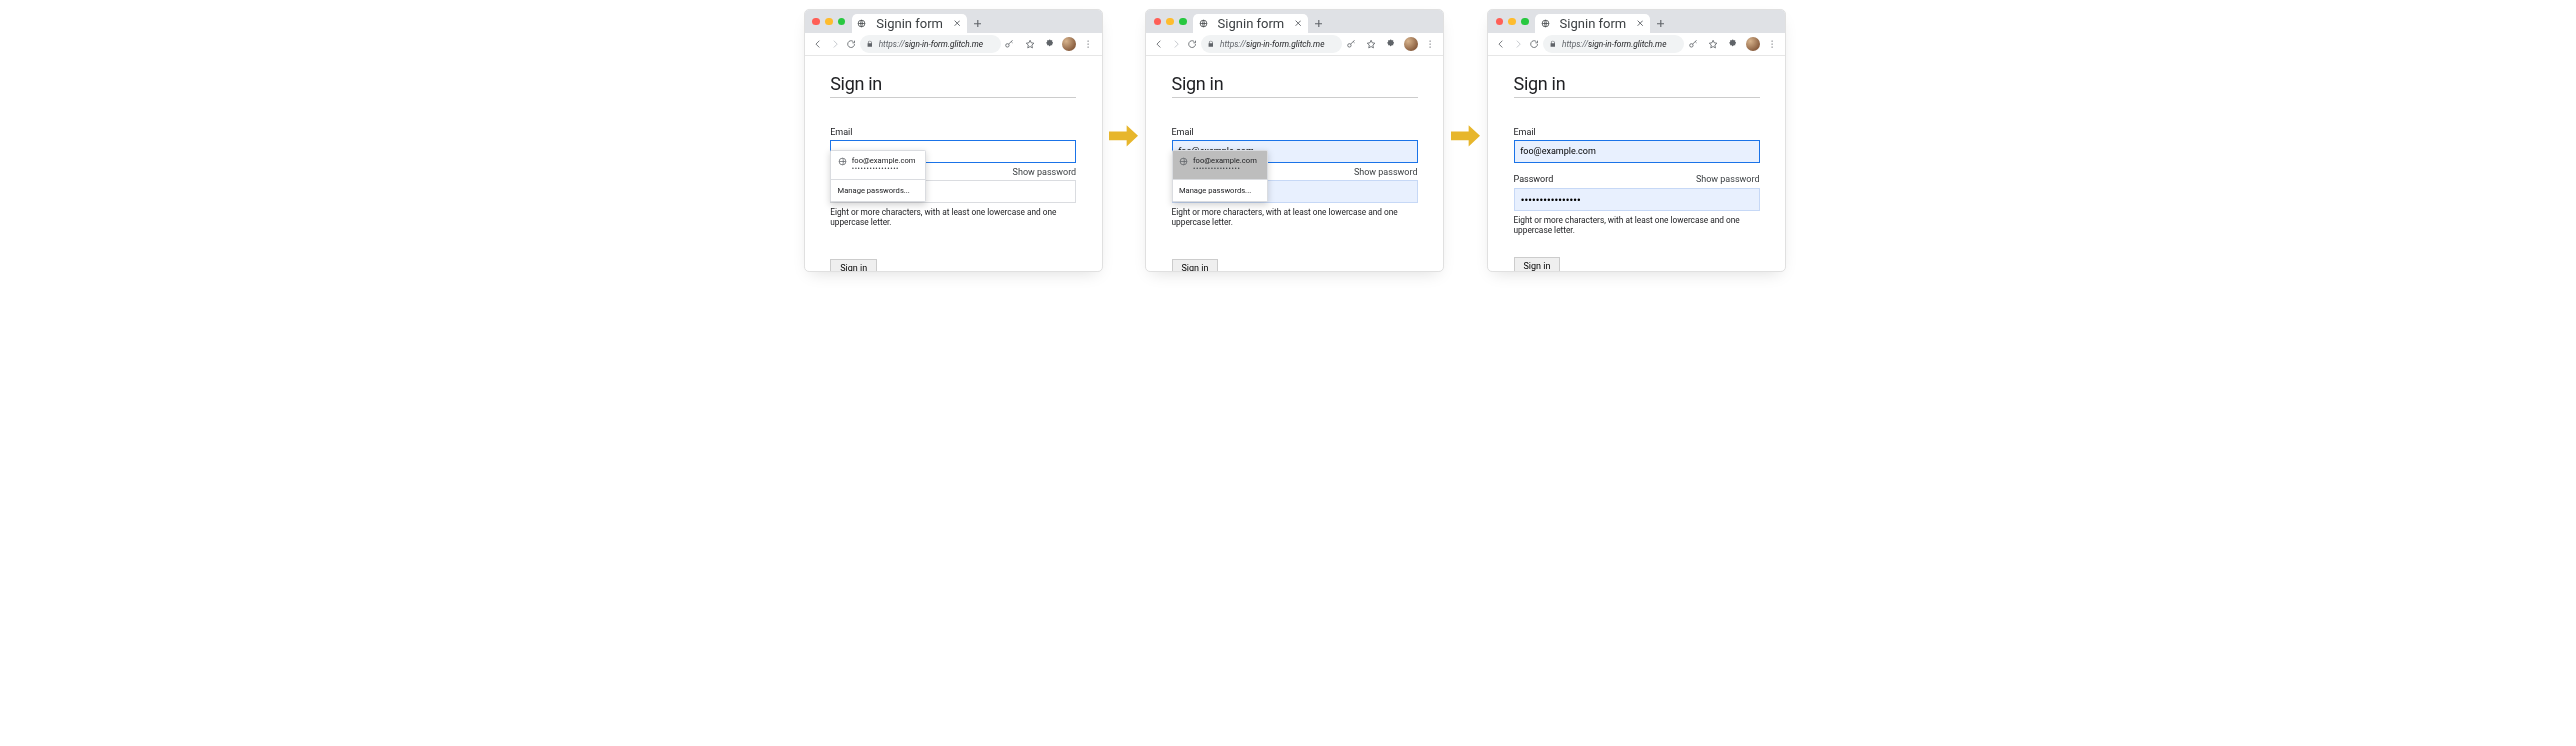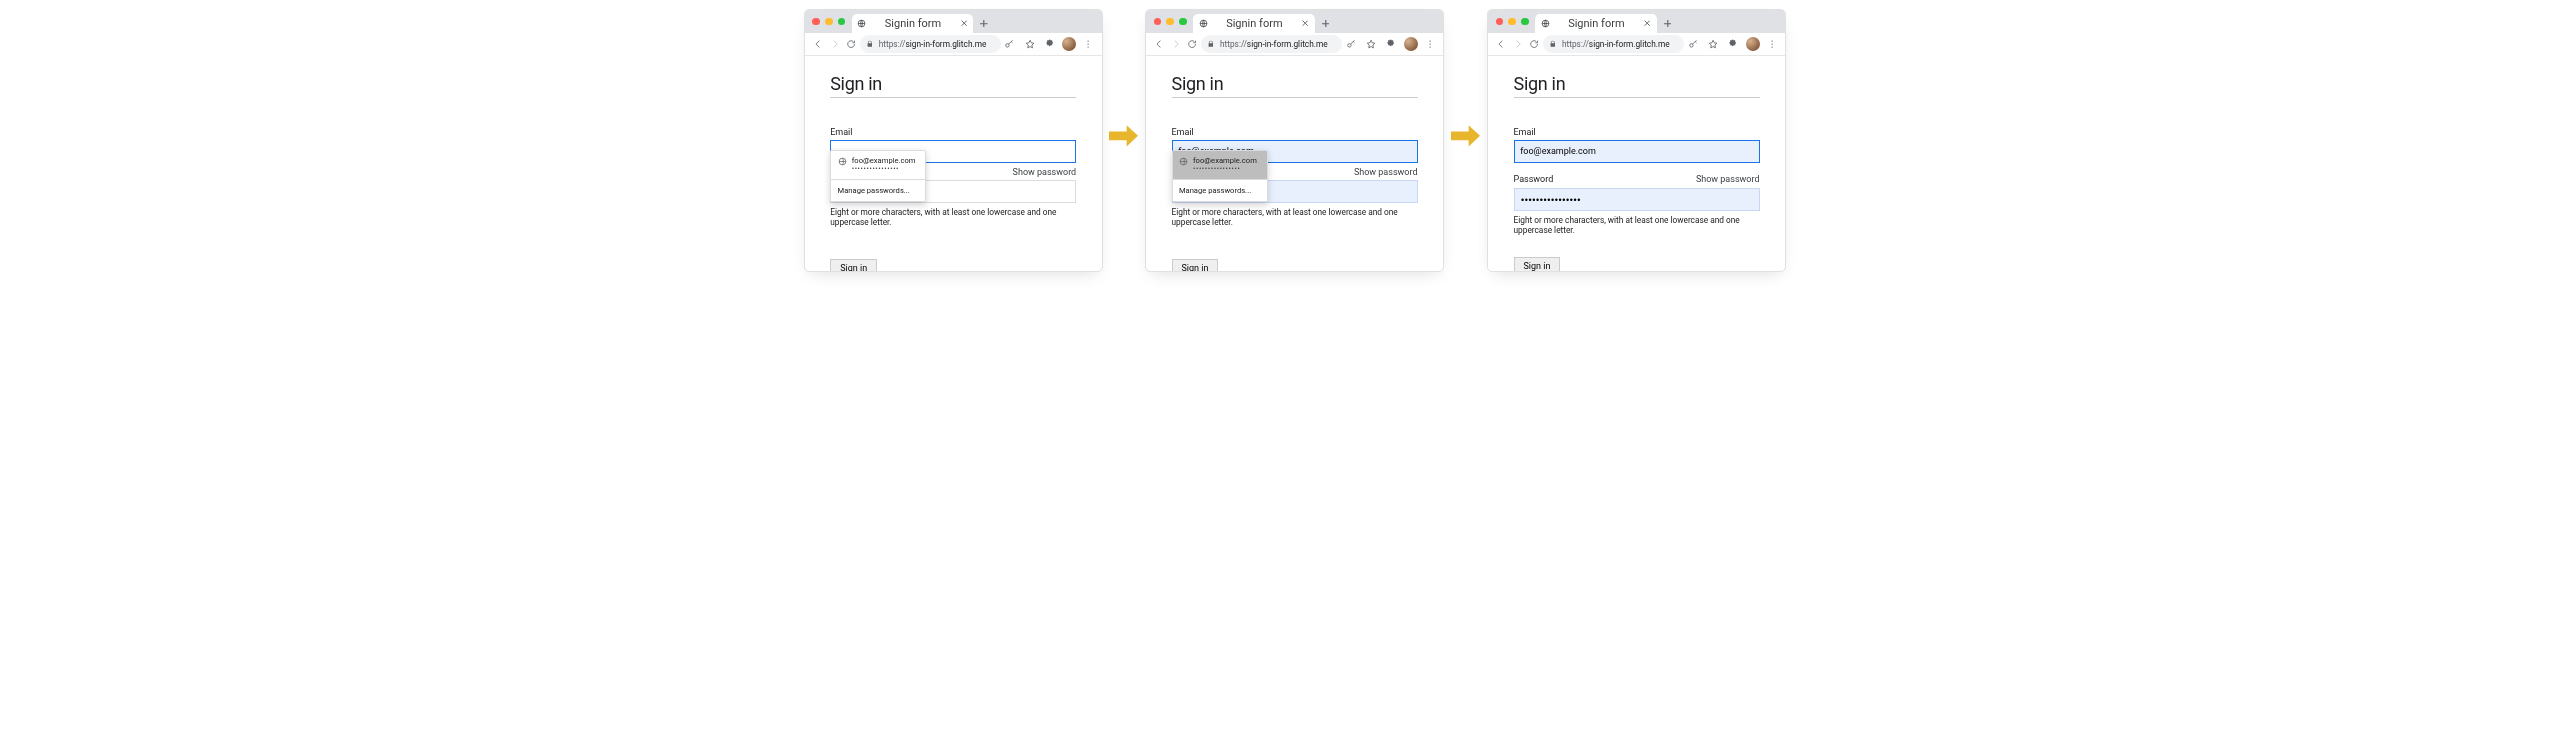--- a/index.html
+++ b/index.html
@@ -72,23 +72,24 @@
   .traffic .grn { background:#28c840; }
 
   .tab {
     background: #fff;
     height: 19px;
     min-width: 115px;
     border-radius: 5.1px 5.1px 0 0;
     display: flex;
     align-items: center;
     padding: 0 5.1px;
-    gap: 18px;
-    font-size: 11px;
+    gap: 9px;
+    font-size: 13px;
     color: #3c4043;
+    text-align: center;
   }
   .tab .favicon {
     width:10.2px; height:10.2px;
     display:flex; align-items:center; justify-content:center;
   }
   .tab .favicon svg { width:9px; height:9px; }
   .tab .title { flex: 1; overflow: hidden; white-space: nowrap; text-overflow: ellipsis; }
   .tab .close { width:9px; height:9px; display:flex; align-items:center; justify-content:center;
                 color:#5f6368; cursor:pointer; }
   .tab .close svg { width:6.4px; height:6.4px; }
@@ -101,20 +102,21 @@
 
   
   .toolbar {
     height: var(--toolbar-height);
     background: #fff;
     border-bottom: 0.6px solid #e6e6e6;
     display:flex;
     align-items:center;
     padding: 0 5.1px;
     gap: 0;
+    font-style: italic;
   }
   .icon-btn {
     width: 16.6px; height: 16.6px; border-radius: 50%;
     display:flex; align-items:center; justify-content:center;
     color: var(--grey);
     cursor:pointer;
   }
   .icon-btn.disabled { color:#bdc1c6; cursor:default; }
   .icon-btn svg { width:10.2px; height:10.2px; }
   .omnibox {

